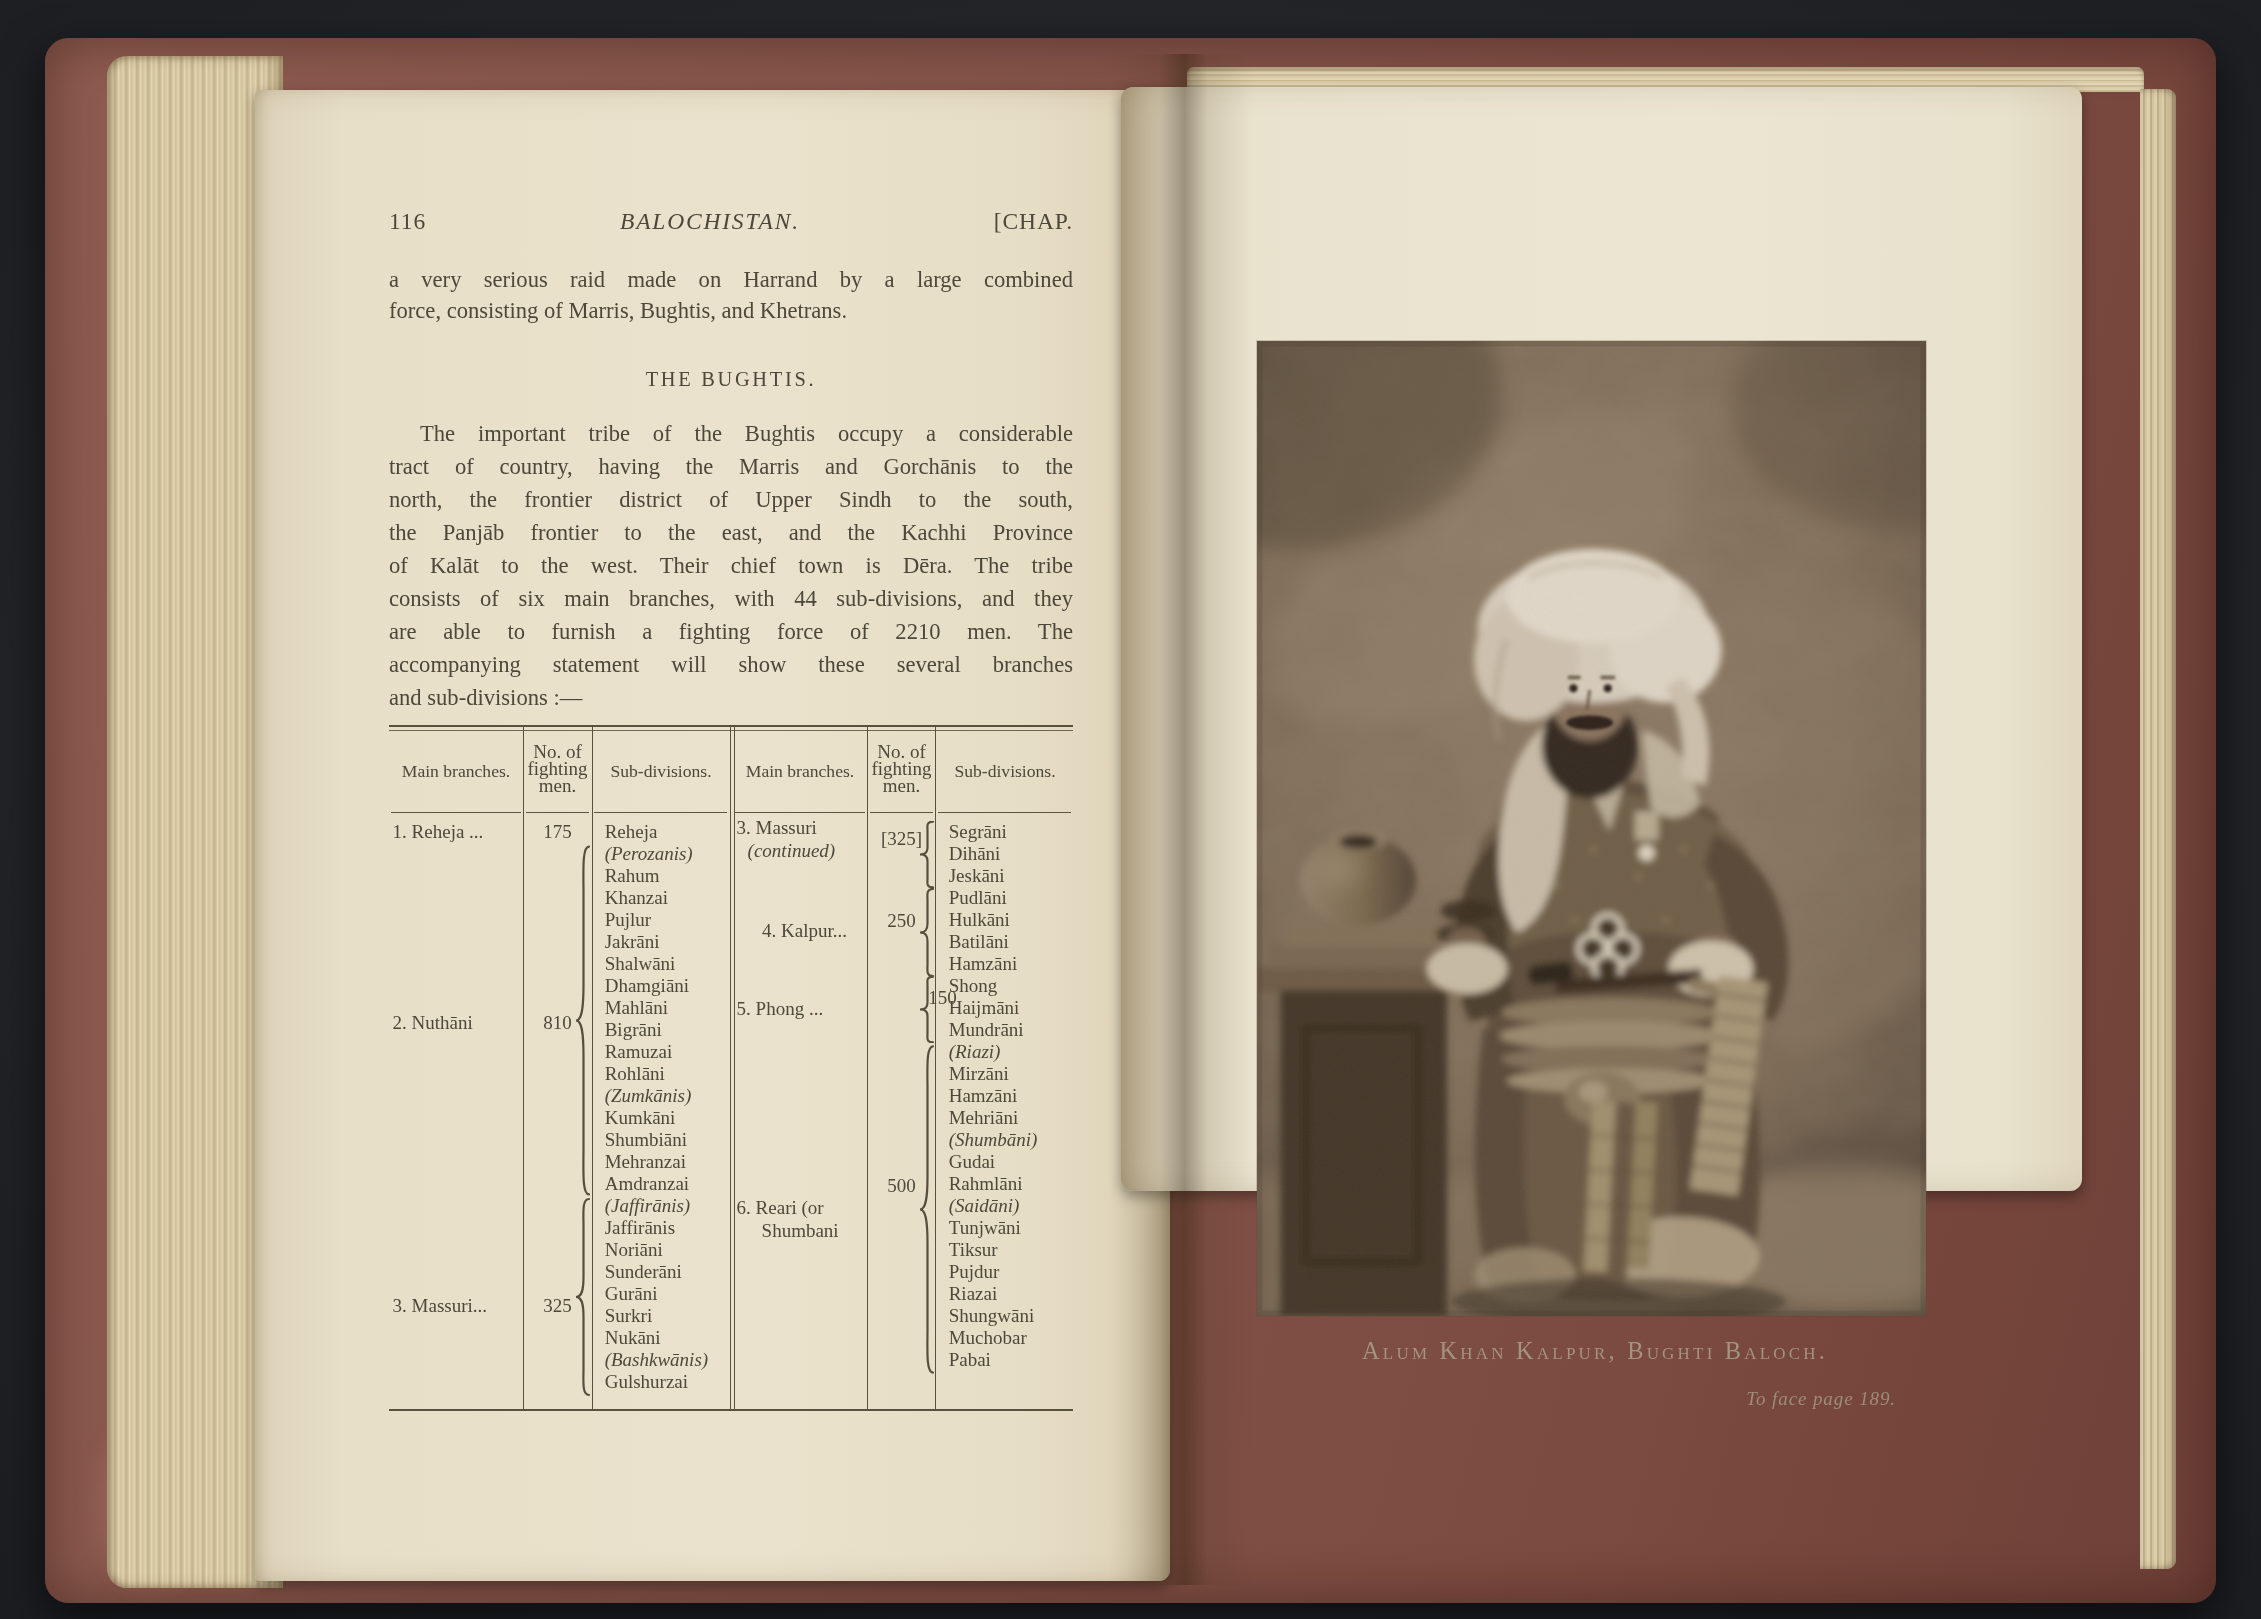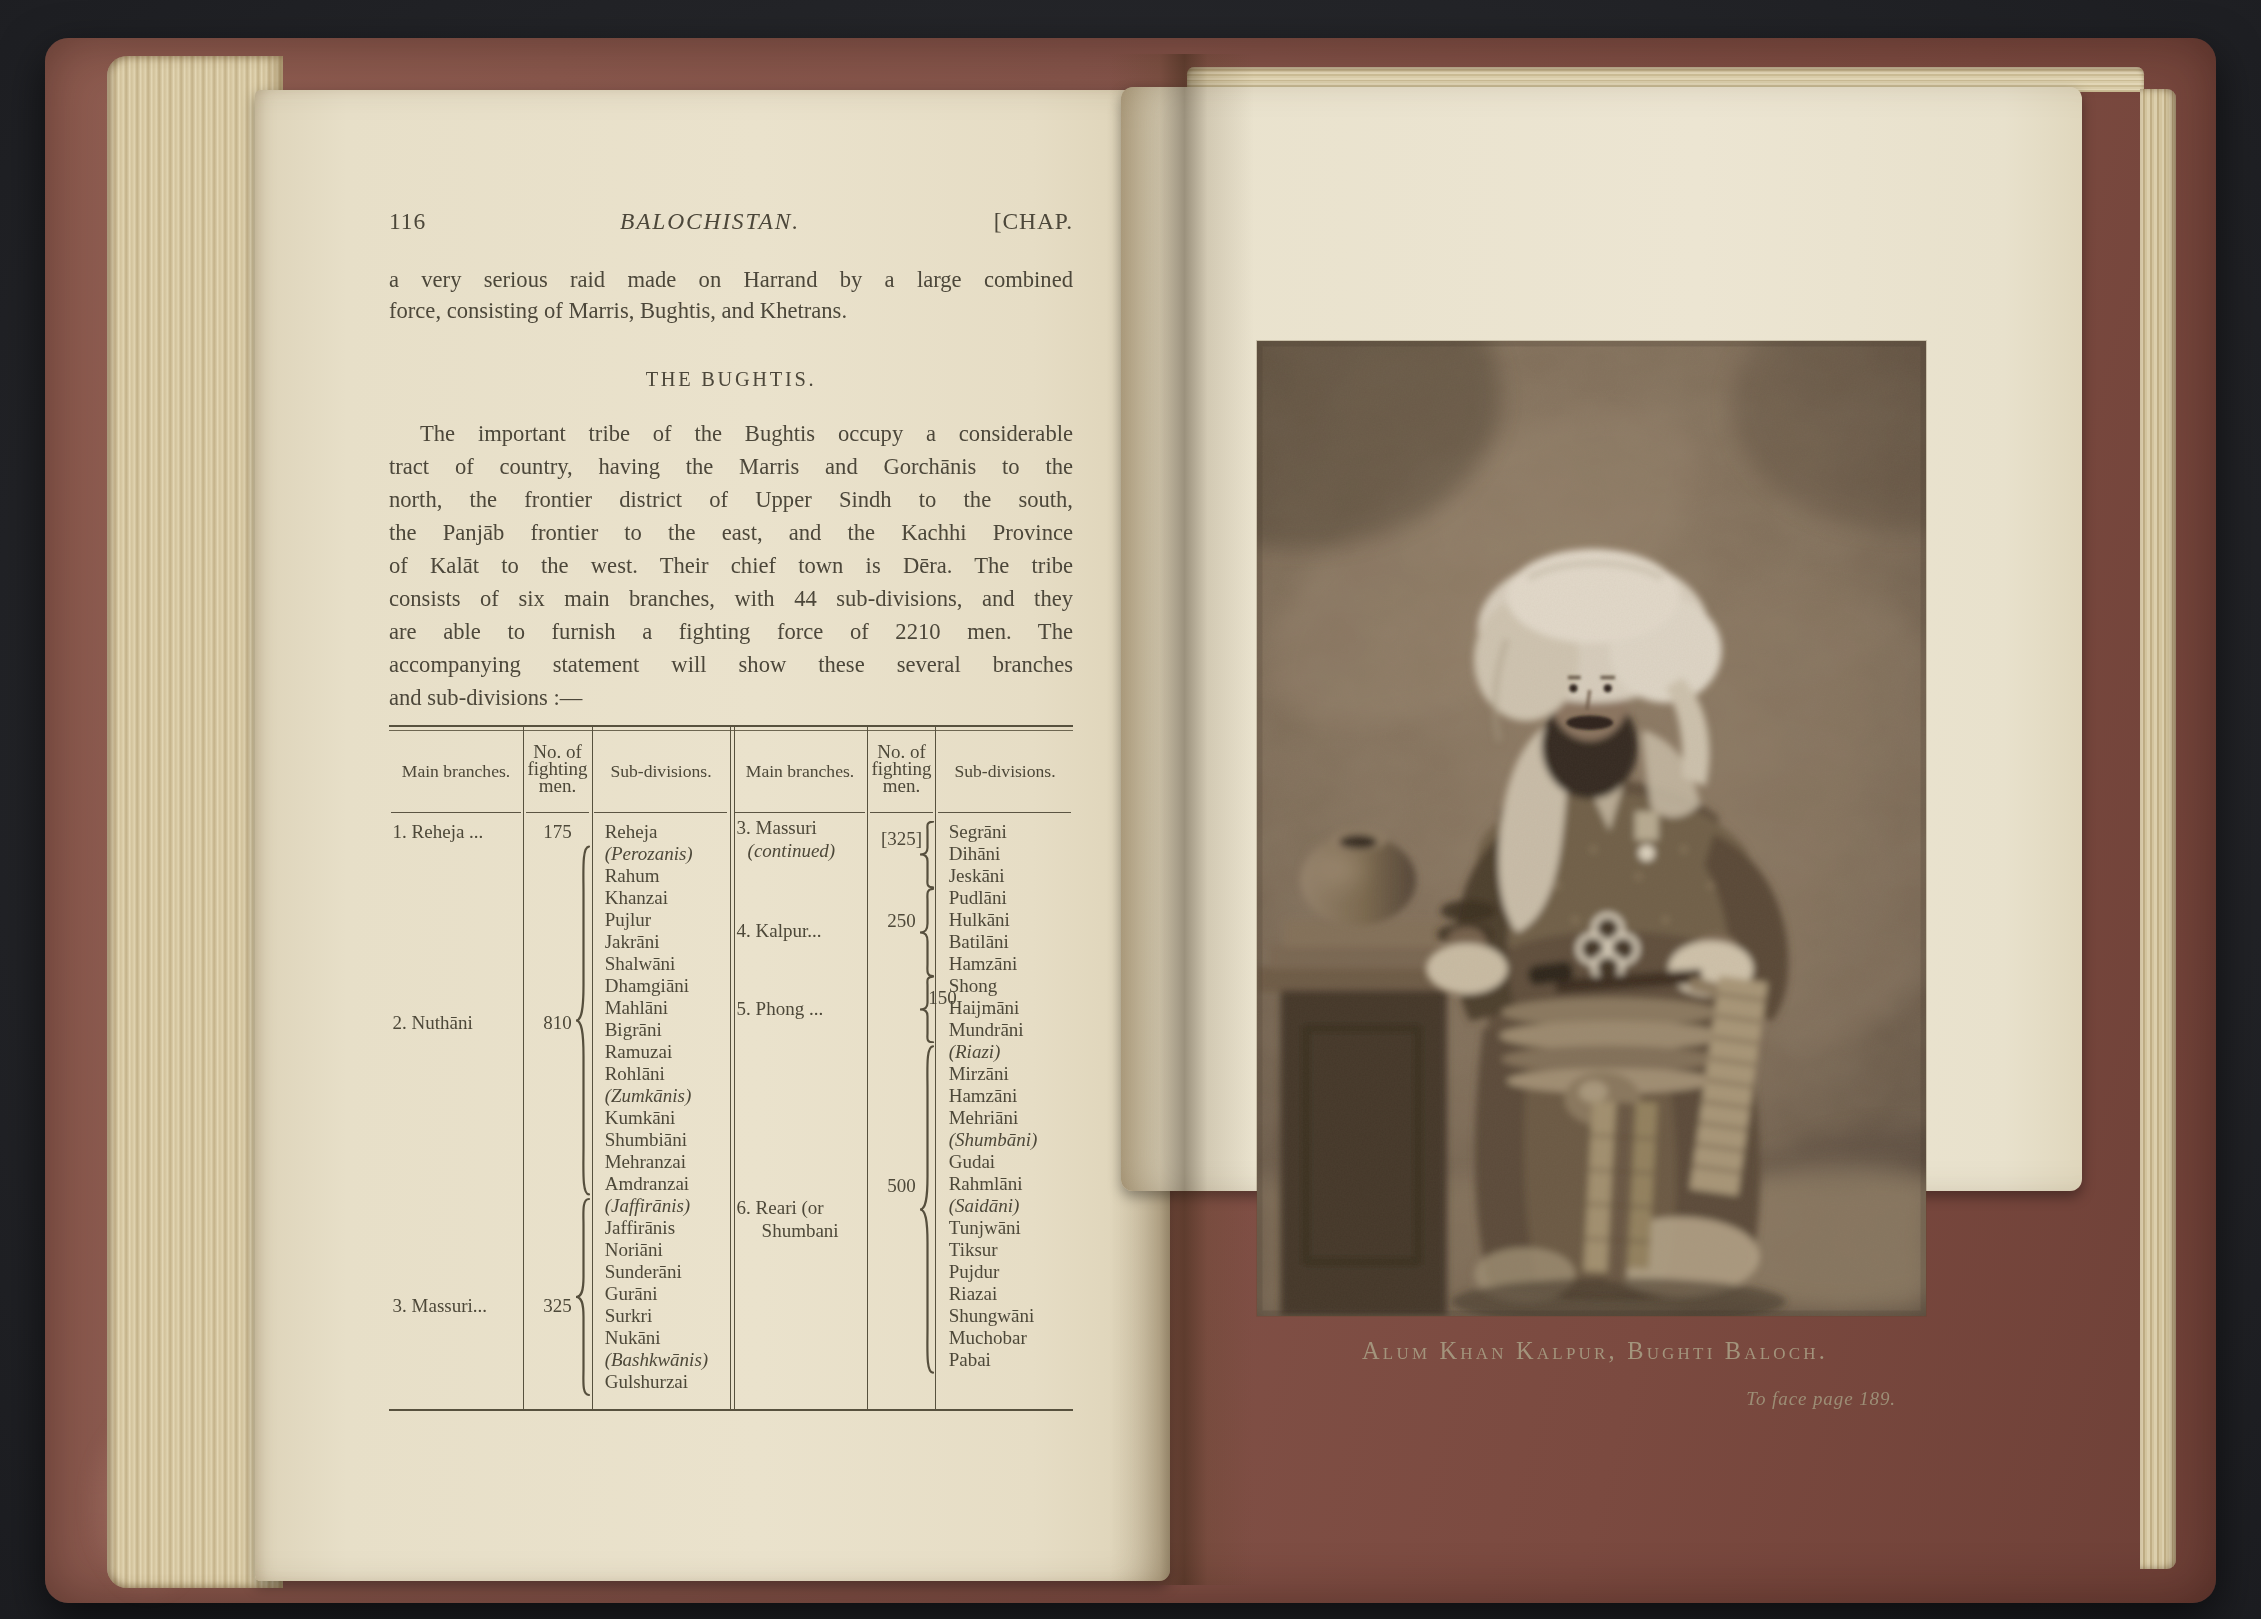--- a/index.html
+++ b/index.html
@@ -83,21 +83,21 @@
   .sub-col{position:absolute;left:203px;top:87px;width:125px;padding:9px 0 0 12.7px;}
   .sub-line{height:22px;line-height:22px;white-space:nowrap;}
   .sub-line.it{font-style:italic;}
   .branch{position:absolute;left:3.6px;width:136px;white-space:nowrap;line-height:22px;}
   .branch.cont{font-style:italic;padding-left:11px;}
   .branch.second{padding-left:25px;}
   .num{position:absolute;left:134px;width:69px;text-align:center;line-height:22px;}
   .bl0{top:96px;} .bl1{top:287px;} .bl2{top:570px;}
   .nl0{top:96px;} .nl1{top:287px;} .nl2{top:570px;}
   .br0{top:92px;} .br0b{top:115px;} .nr0{top:103px;}
-  .br1{top:195px;} .nr1{top:185px;}
+  .br1{top:195px;text-align:center;} .nr1{top:185px;}
   .br2{top:273px;} .nr2{top:262px;margin-left:41px;}
   .br3{top:472px;} .br3b{top:495px;} .nr3{top:450px;}
   .brace{position:absolute;width:20px;}
   .brace path{fill:none;stroke:#564f3d;stroke-width:2.2;vector-effect:non-scaling-stroke;stroke-linecap:round;}
   .lb1{left:183px;top:118px;height:355px;}
   .lb2{left:183px;top:472px;height:200px;}
   .rb1{left:183px;top:96px;height:67px;}
   .rb2{left:183px;top:163px;height:89px;}
   .rb3{left:183px;top:251px;height:67px;}
   .rb4{left:183px;top:318px;height:333px;}

